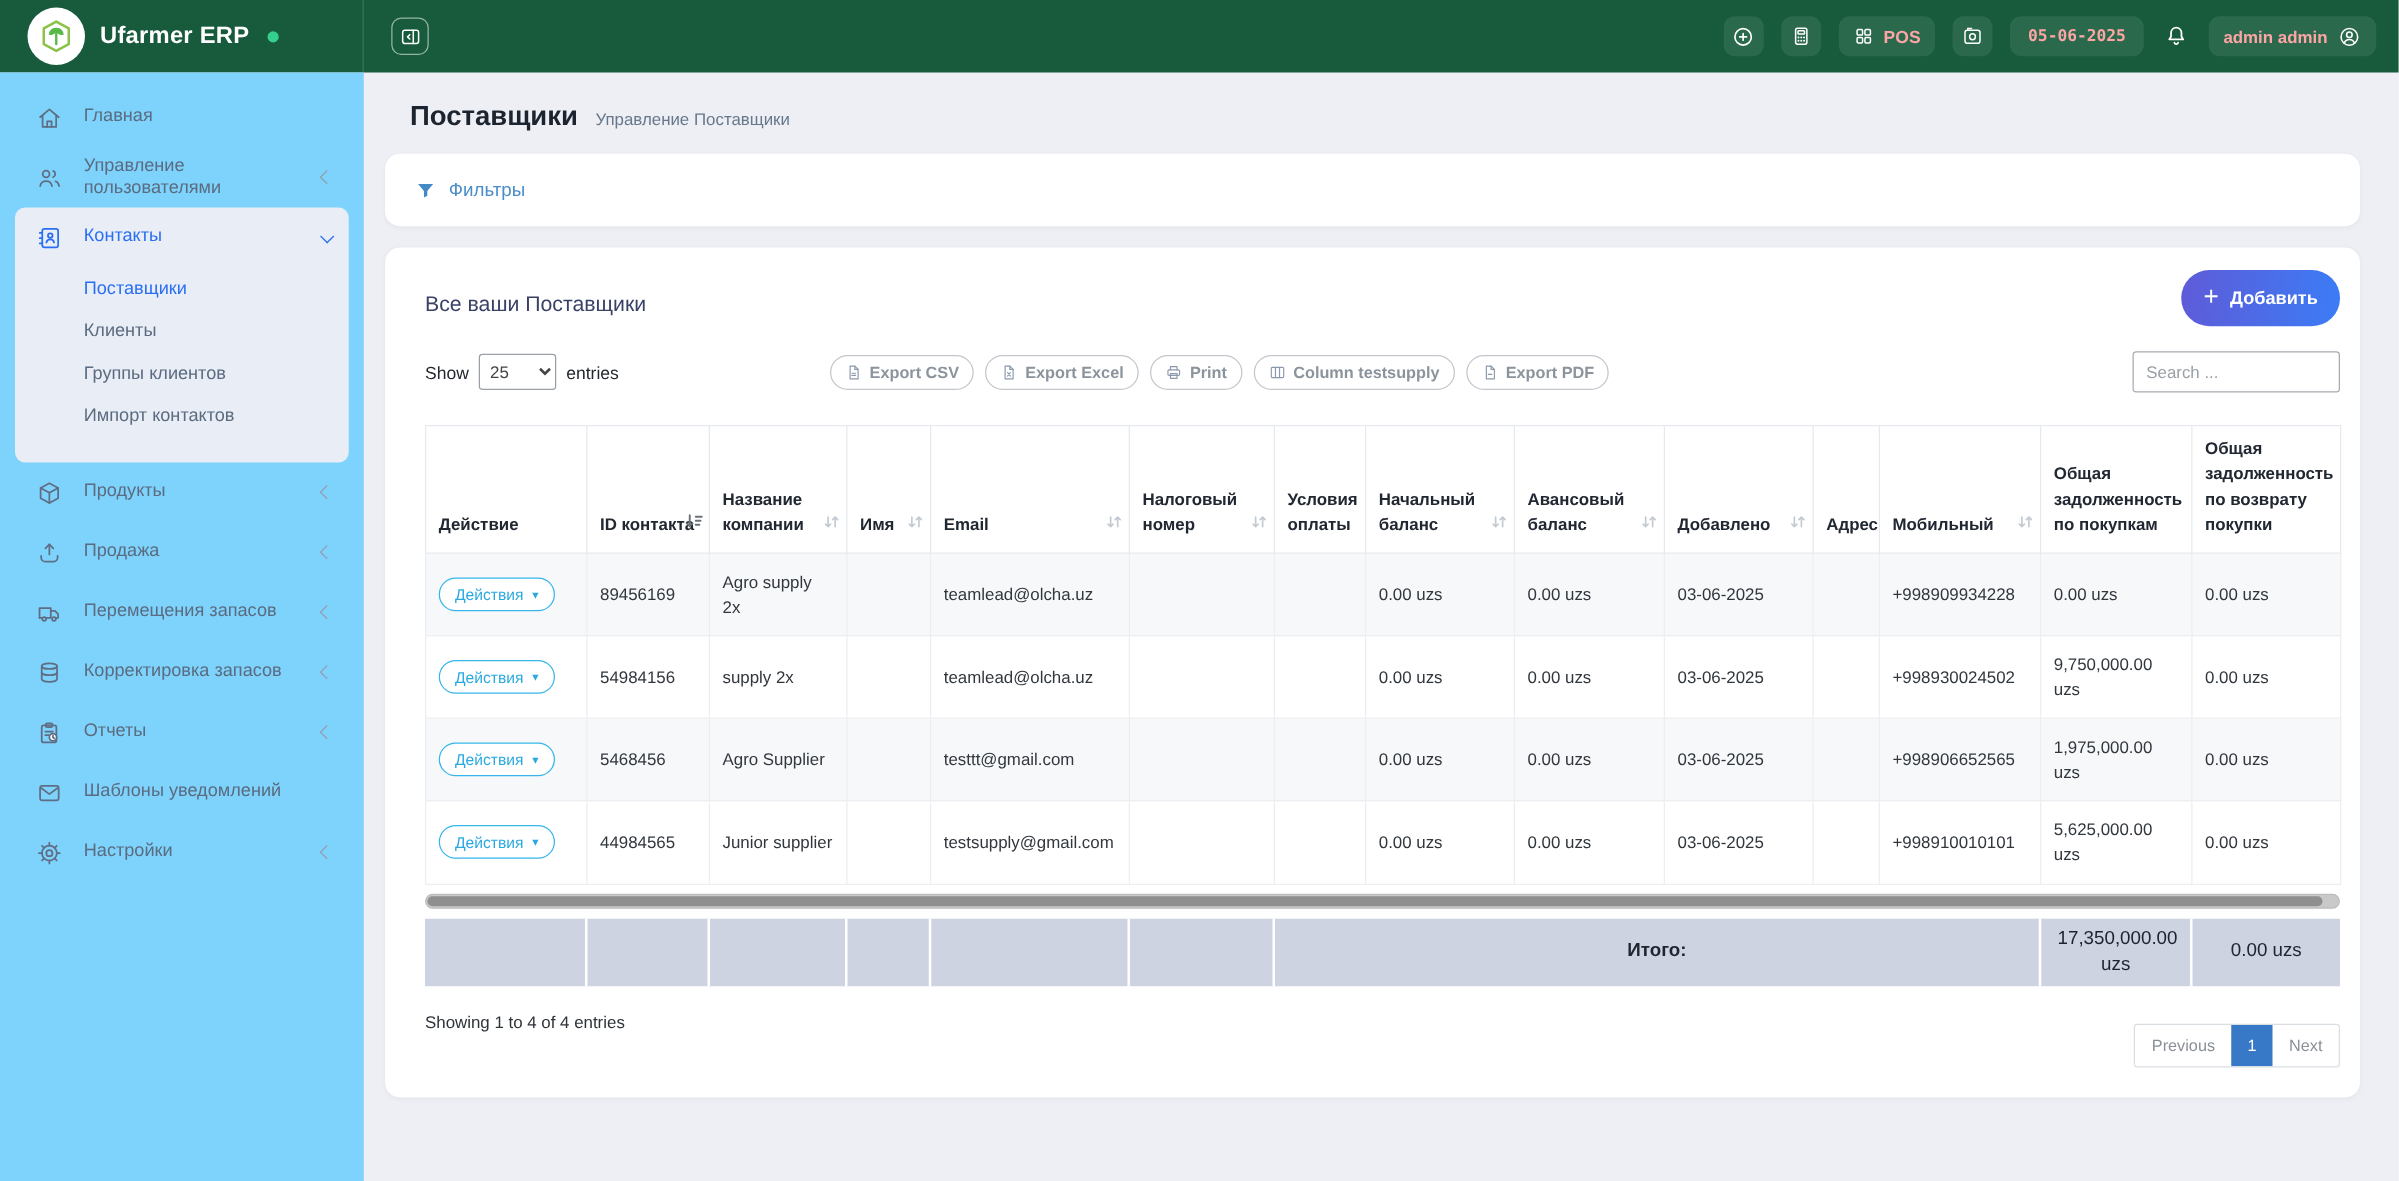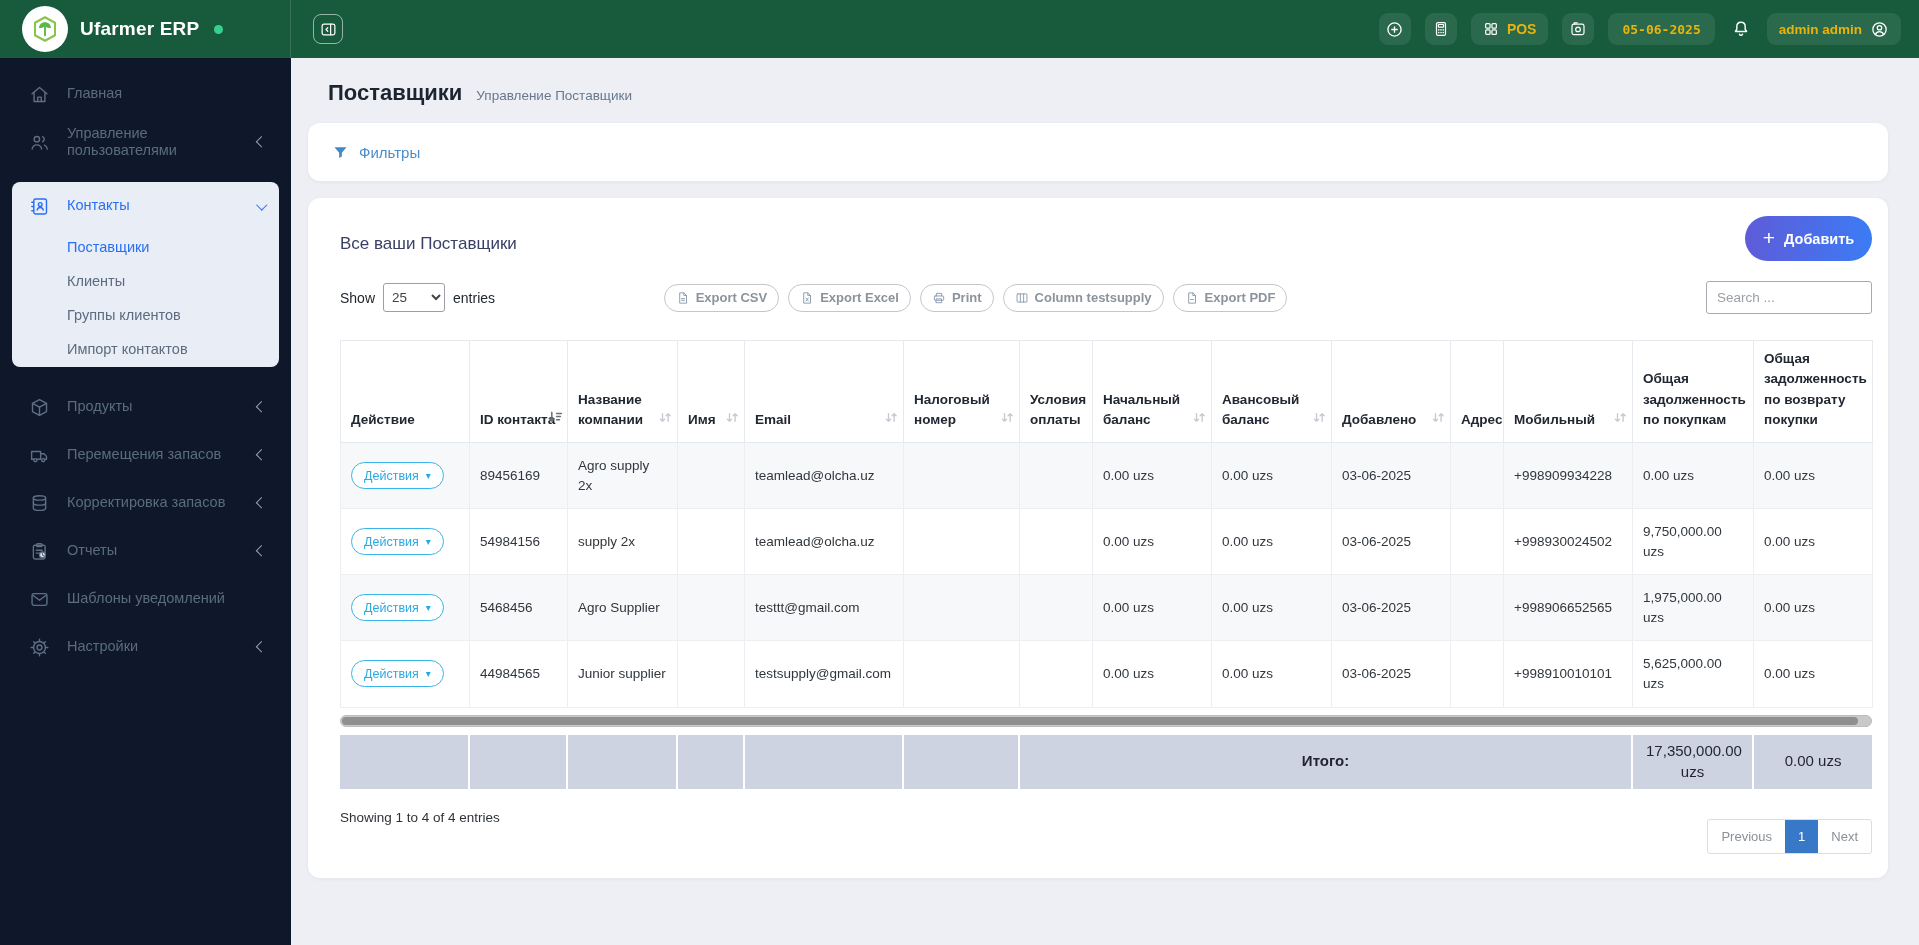--- a/index.html
+++ b/index.html
@@ -8,39 +8,39 @@
 
   
   .topbar { height:58px; background:#175b3c; display:flex; }
   .brand { width:291px; min-width:291px; display:flex; align-items:center; gap:12px; padding-left:22px; border-right:1px solid rgba(255,255,255,.14); }
   .logo-circle { width:46px; height:46px; border-radius:50%; background:#fff; display:flex; align-items:center; justify-content:center; }
   .brand-name { color:#fff; font-size:19px; font-weight:700; letter-spacing:.2px; }
   .status-dot { width:9px; height:9px; border-radius:50%; background:#35d08e; margin-left:3px; }
   .topbar-main { flex:1; display:flex; align-items:center; gap:14px; padding:0 18px 0 22px; }
   .collapse-btn { width:30px; height:30px; background:transparent; border:1px solid rgba(255,255,255,.55); border-radius:8px; display:flex; align-items:center; justify-content:center; cursor:pointer; }
   .tspacer { flex:1; }
-  .tbtn { height:32px; background:rgba(255,255,255,.09); border:none; border-radius:9px; color:#eab308; display:flex; align-items:center; gap:8px; padding:0 9px; font-size:14px; cursor:pointer; font-family:inherit; }
+  .tbtn { height:32px; background:rgba(255,255,255,.09); border:none; border-radius:9px; color:#fca5a5; display:flex; align-items:center; gap:8px; padding:0 9px; font-size:14px; cursor:pointer; font-family:inherit; }
   .tbtn.icon-only { width:32px; justify-content:center; padding:0; }
   .tbtn.pos-btn { padding:0 12px; font-weight:700; font-size:14px; }
   .tbtn.date-btn { font-family:"DejaVu Sans Mono", monospace; font-size:13px; font-weight:700; padding:0 14px; }
   .tbtn.bell-btn { background:transparent; padding:0 2px; }
   .tbtn.user-btn { font-weight:700; font-size:13.5px; padding:0 12px; }
 
   
   .shell { display:flex; height:887px; }
 
   
-  .sidebar { width:291px; min-width:291px; background:#0f172a; padding-top:12px; overflow:hidden; }
+  .sidebar { width:291px; min-width:291px; background:#7dd3fc; padding-top:12px; overflow:hidden; }
   .side-item { height:48px; display:flex; align-items:center; gap:17px; padding:0 26px 0 29px; color:#5b6b80; font-size:14.5px; cursor:pointer; }
   .side-item .icon { width:21px; height:21px; color:#5f6e84; display:flex; align-items:center; justify-content:center; }
   .side-label { flex:1; line-height:1.2; }
   .chev { display:inline-block; width:7.5px; height:7.5px; border-right:1.7px solid #93a0af; border-bottom:1.7px solid #93a0af; }
   .chev.left { transform:rotate(135deg); }
   .chev.down { transform:rotate(45deg); margin-top:-3px; }
-  .side-group { background:#e9edf5; border-radius:8px; margin:16px 12px; padding:0 0 1px 0; }
+  .side-group { background:#e9edf5; border-radius:8px; margin:0 12px; padding:0 0 20px 0; }
   .side-group .side-item { padding:0 14px 0 17px; color:#2a6ff2; }
   .side-group .side-item .icon { color:#2a6ff2; }
   .side-group .side-item .chev { border-color:#2a6ff2; }
   .side-sub { height:34px; display:flex; align-items:center; padding-left:55px; color:#5b6b80; font-size:14.5px; cursor:pointer; }
   .side-sub.active { color:#2a6ff2; }
 
   
   .main { flex:1; padding:0 31px 0 17px; overflow:hidden; }
   .page-head { margin:22px 0 17px 20px; display:flex; align-items:baseline; gap:14px; }
   .page-head h1 { font-size:22px; font-weight:700; color:#1c2430; }
@@ -217,20 +217,31 @@
       </div>
       <div class="side-item">
         <span class="icon" style="display:flex;">
           <svg width="21" height="21" viewBox="0 0 24 24" fill="none" stroke="currentColor" stroke-width="1.6" stroke-linecap="round" stroke-linejoin="round">
             <path d="m12 3 8 4.3v9.4L12 21l-8-4.3V7.3z"></path>
             <path d="M4 7.3l8 4.3 8-4.3"></path>
             <path d="M12 11.6V21"></path>
           </svg>
         </span>
         <span class="side-label">Продукты</span>
+        <span class="chev left"></span>
+      </div>
+      <div class="side-item">
+        <span class="icon" style="display:flex;">
+          <svg width="21" height="21" viewBox="0 0 24 24" fill="none" stroke="currentColor" stroke-width="1.6" stroke-linecap="round" stroke-linejoin="round">
+            <path d="M12 13.2V4"></path>
+            <path d="M8.4 7.6 12 4l3.6 3.6"></path>
+            <path d="M4.5 14.5v1.7a3.6 3.6 0 0 0 3.6 3.6h7.8a3.6 3.6 0 0 0 3.6-3.6v-1.7"></path>
+          </svg>
+        </span>
+        <span class="side-label">Продажа</span>
         <span class="chev left"></span>
       </div>
       <div class="side-item">
         <span class="icon" style="display:flex;">
           <svg width="21" height="21" viewBox="0 0 24 24" fill="none" stroke="currentColor" stroke-width="1.6" stroke-linecap="round" stroke-linejoin="round">
             <path d="M3 16.3V7.5h10.3v8.8H9"></path>
             <path d="M13.3 10h3.8l2.9 3v3.3h-1.7"></path>
             <circle cx="7.3" cy="17.3" r="1.7"></circle>
             <circle cx="16.2" cy="17.3" r="1.7"></circle>
             <path d="M3 16.3h2.6"></path>

